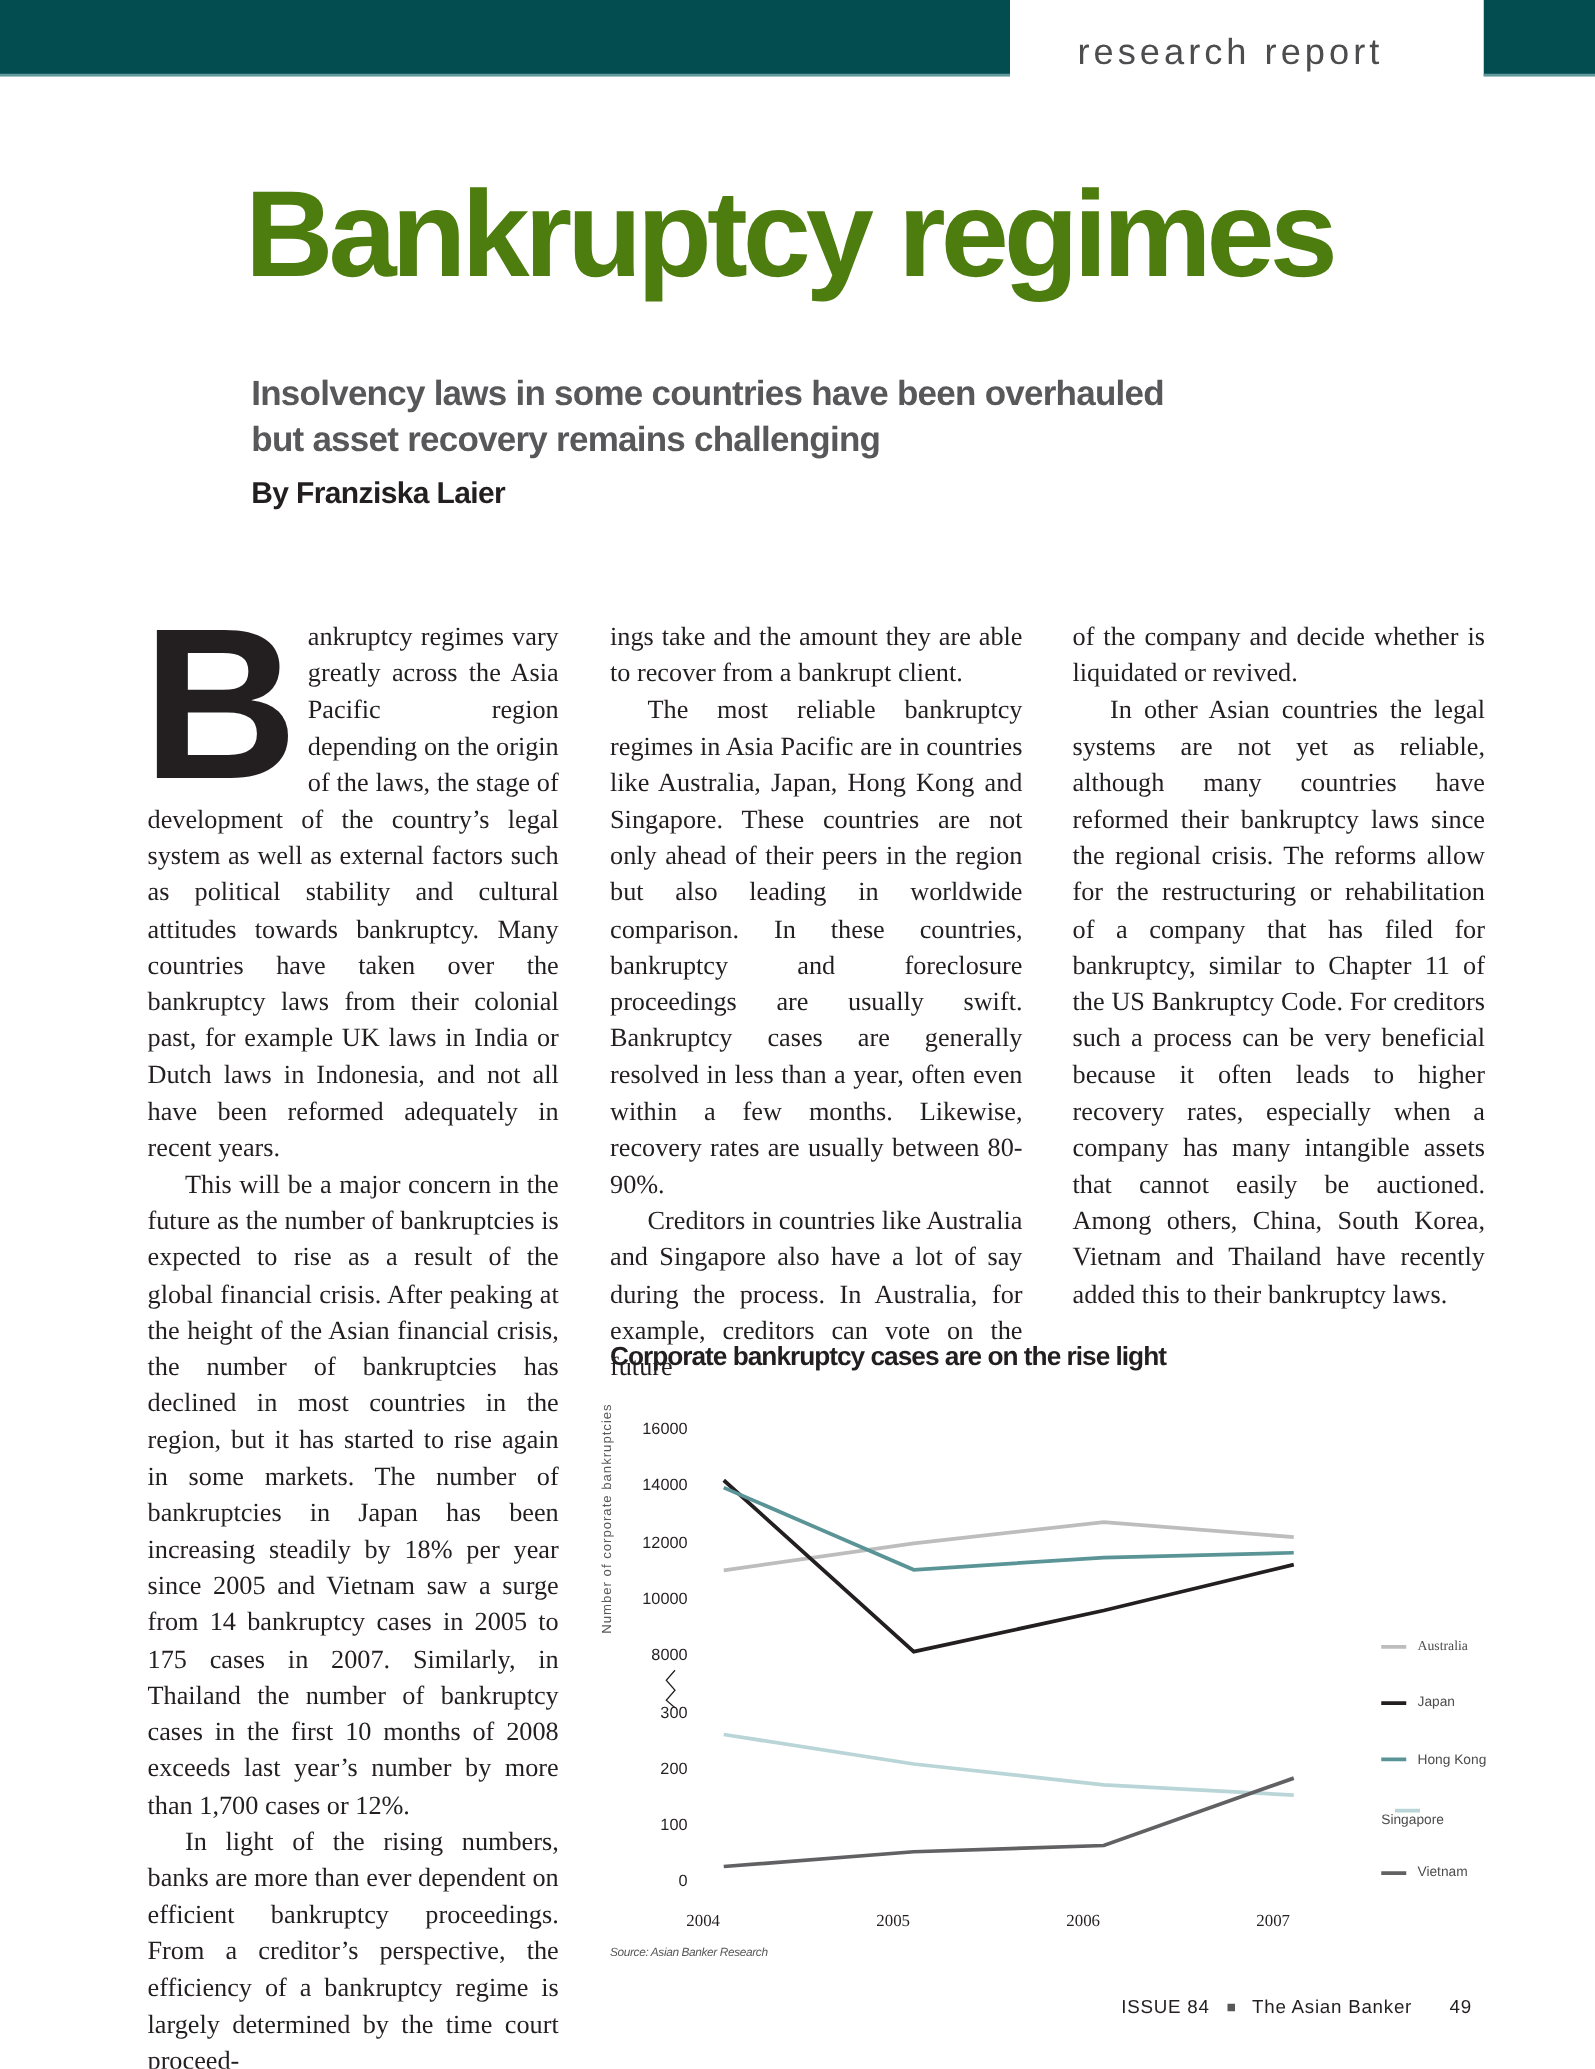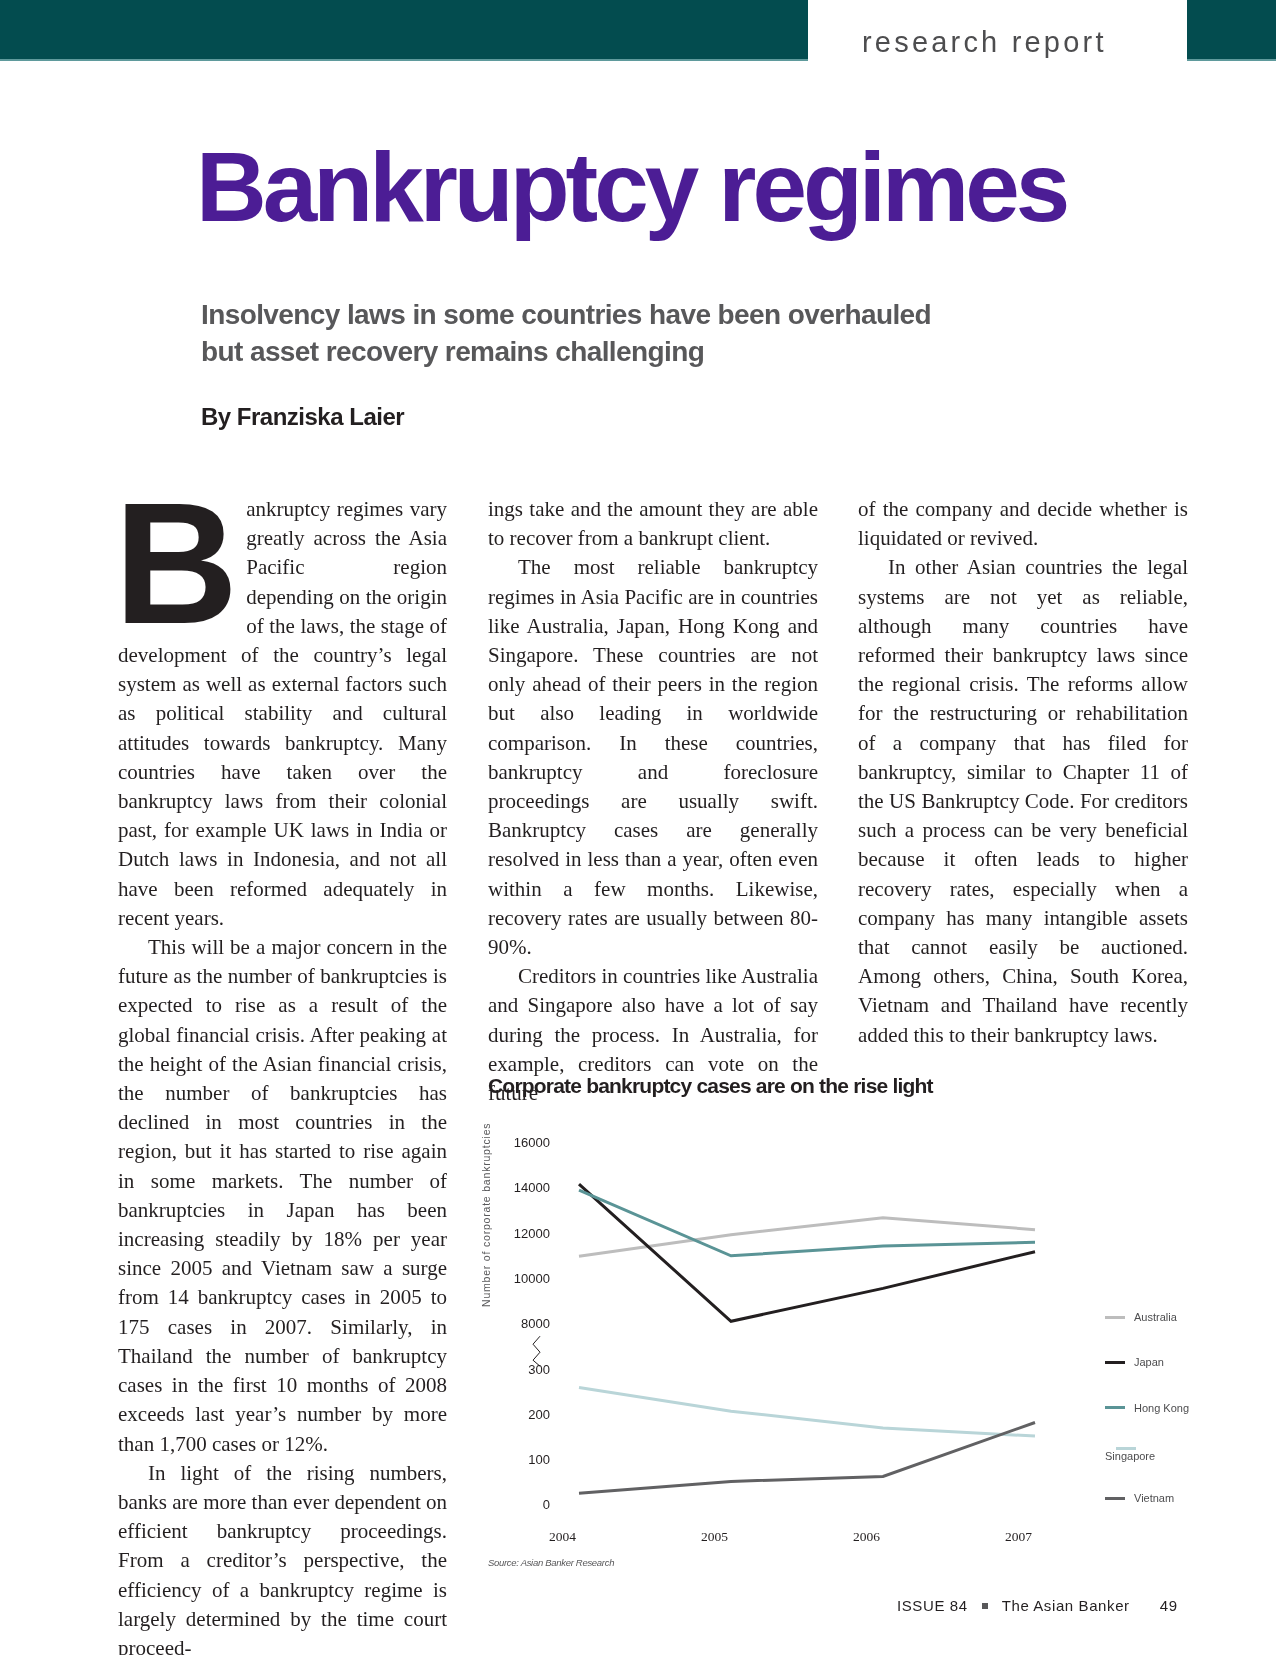--- a/index.html
+++ b/index.html
@@ -2,23 +2,23 @@
 <html><head>
 <meta charset="utf-8">
 <style>
   html, body { margin:0; padding:0; background:#ffffff; }
   body { width:1276px; height:1655px; position:relative; overflow:hidden; font-family:"Liberation Serif", serif; color:#231f20; }
 
   .band-left { position:absolute; left:0; top:0; width:808px; height:59px; background:#034c4f; border-bottom:2px solid #5f9a9c; }
   .band-right { position:absolute; left:1187px; top:0; width:89px; height:59px; background:#034c4f; border-bottom:2px solid #5f9a9c; }
   .section-label { position:absolute; left:862px; top:28px; font-family:"Liberation Sans", sans-serif; font-size:29px; letter-spacing:3.2px; color:#4d4d4f; line-height:1; }
 
-  .title { position:absolute; left:196px; top:138px; font-family:"Liberation Sans", sans-serif; font-weight:bold; font-size:98px; color:#4c1d95; letter-spacing:-4px; line-height:1; white-space:nowrap; }
+  .title { position:absolute; left:196px; top:138px; font-family:"Liberation Sans", sans-serif; font-weight:bold; font-size:98px; color:#4d7c0f; letter-spacing:-4px; line-height:1; white-space:nowrap; }
   .deck { position:absolute; left:201px; top:296px; width:760px; font-family:"Liberation Sans", sans-serif; font-weight:bold; font-size:28px; line-height:37px; color:#58585a; letter-spacing:-0.6px; }
-  .byline { position:absolute; left:201px; top:381px; font-family:"Liberation Sans", sans-serif; font-weight:bold; font-size:24px; color:#231f20; letter-spacing:-0.5px;margin-top:22px; }
+  .byline { position:absolute; left:201px; top:381px; font-family:"Liberation Sans", sans-serif; font-weight:bold; font-size:24px; color:#231f20; letter-spacing:-0.5px; }
 
   .col { position:absolute; top:495px; font-size:21px; line-height:29.2px; text-align:justify; hyphens:auto; color:#231f20; }
   .col p { margin:0; }
   .col p.indent { text-indent:30px; }
   .col1 { left:118px; width:329px; }
   .col2 { left:488px; width:330px; }
   .col3 { left:858px; width:330px; }
   .dropcap { float:left; font-family:"Liberation Sans", sans-serif; font-weight:bold; font-size:172px; line-height:128px; margin:4px 8px 0 -4px; height:128px; color:#231f20; }
 
   .chart-title { position:absolute; left:488px; top:1074px; font-family:"Liberation Sans", sans-serif; font-weight:bold; font-size:21px; letter-spacing:-0.8px; color:#231f20; }
@@ -79,21 +79,21 @@
     <div class="ytick" style="left: 490px; top: 1270.9px;">10000</div>
     <div class="ytick" style="left: 490px; top: 1316.2px;">8000</div>
     <div class="ytick" style="left: 490px; top: 1361.5px;">300</div>
     <div class="ytick" style="left: 490px; top: 1406.8px;">200</div>
     <div class="ytick" style="left: 490px; top: 1452.1px;">100</div>
     <div class="ytick" style="left: 490px; top: 1497.4px;">0</div>
     <div class="xtick" style="left: 549px; top: 1529.4px;">2004</div>
     <div class="xtick" style="left: 701px; top: 1529.4px;">2005</div>
     <div class="xtick" style="left: 853px; top: 1529.4px;">2006</div>
     <div class="xtick" style="left: 1005px; top: 1529.4px;">2007</div>
-    <div class="legend-item" style="top: 1311px;">
+    <div class="legend-item" style="top: 1311px; font-family: Liberation Serif, serif;">
       <span class="legend-swatch" style="background: rgb(189, 189, 189);"></span>
       <span>Australia</span>
     </div>
     <div class="legend-item" style="top: 1356.3px;">
       <span class="legend-swatch" style="background: rgb(35, 31, 32);"></span>
       <span>Japan</span>
     </div>
     <div class="legend-item" style="top: 1401.6px;">
       <span class="legend-swatch" style="background: rgb(90, 148, 150);"></span>
       <span>Hong Kong</span>

